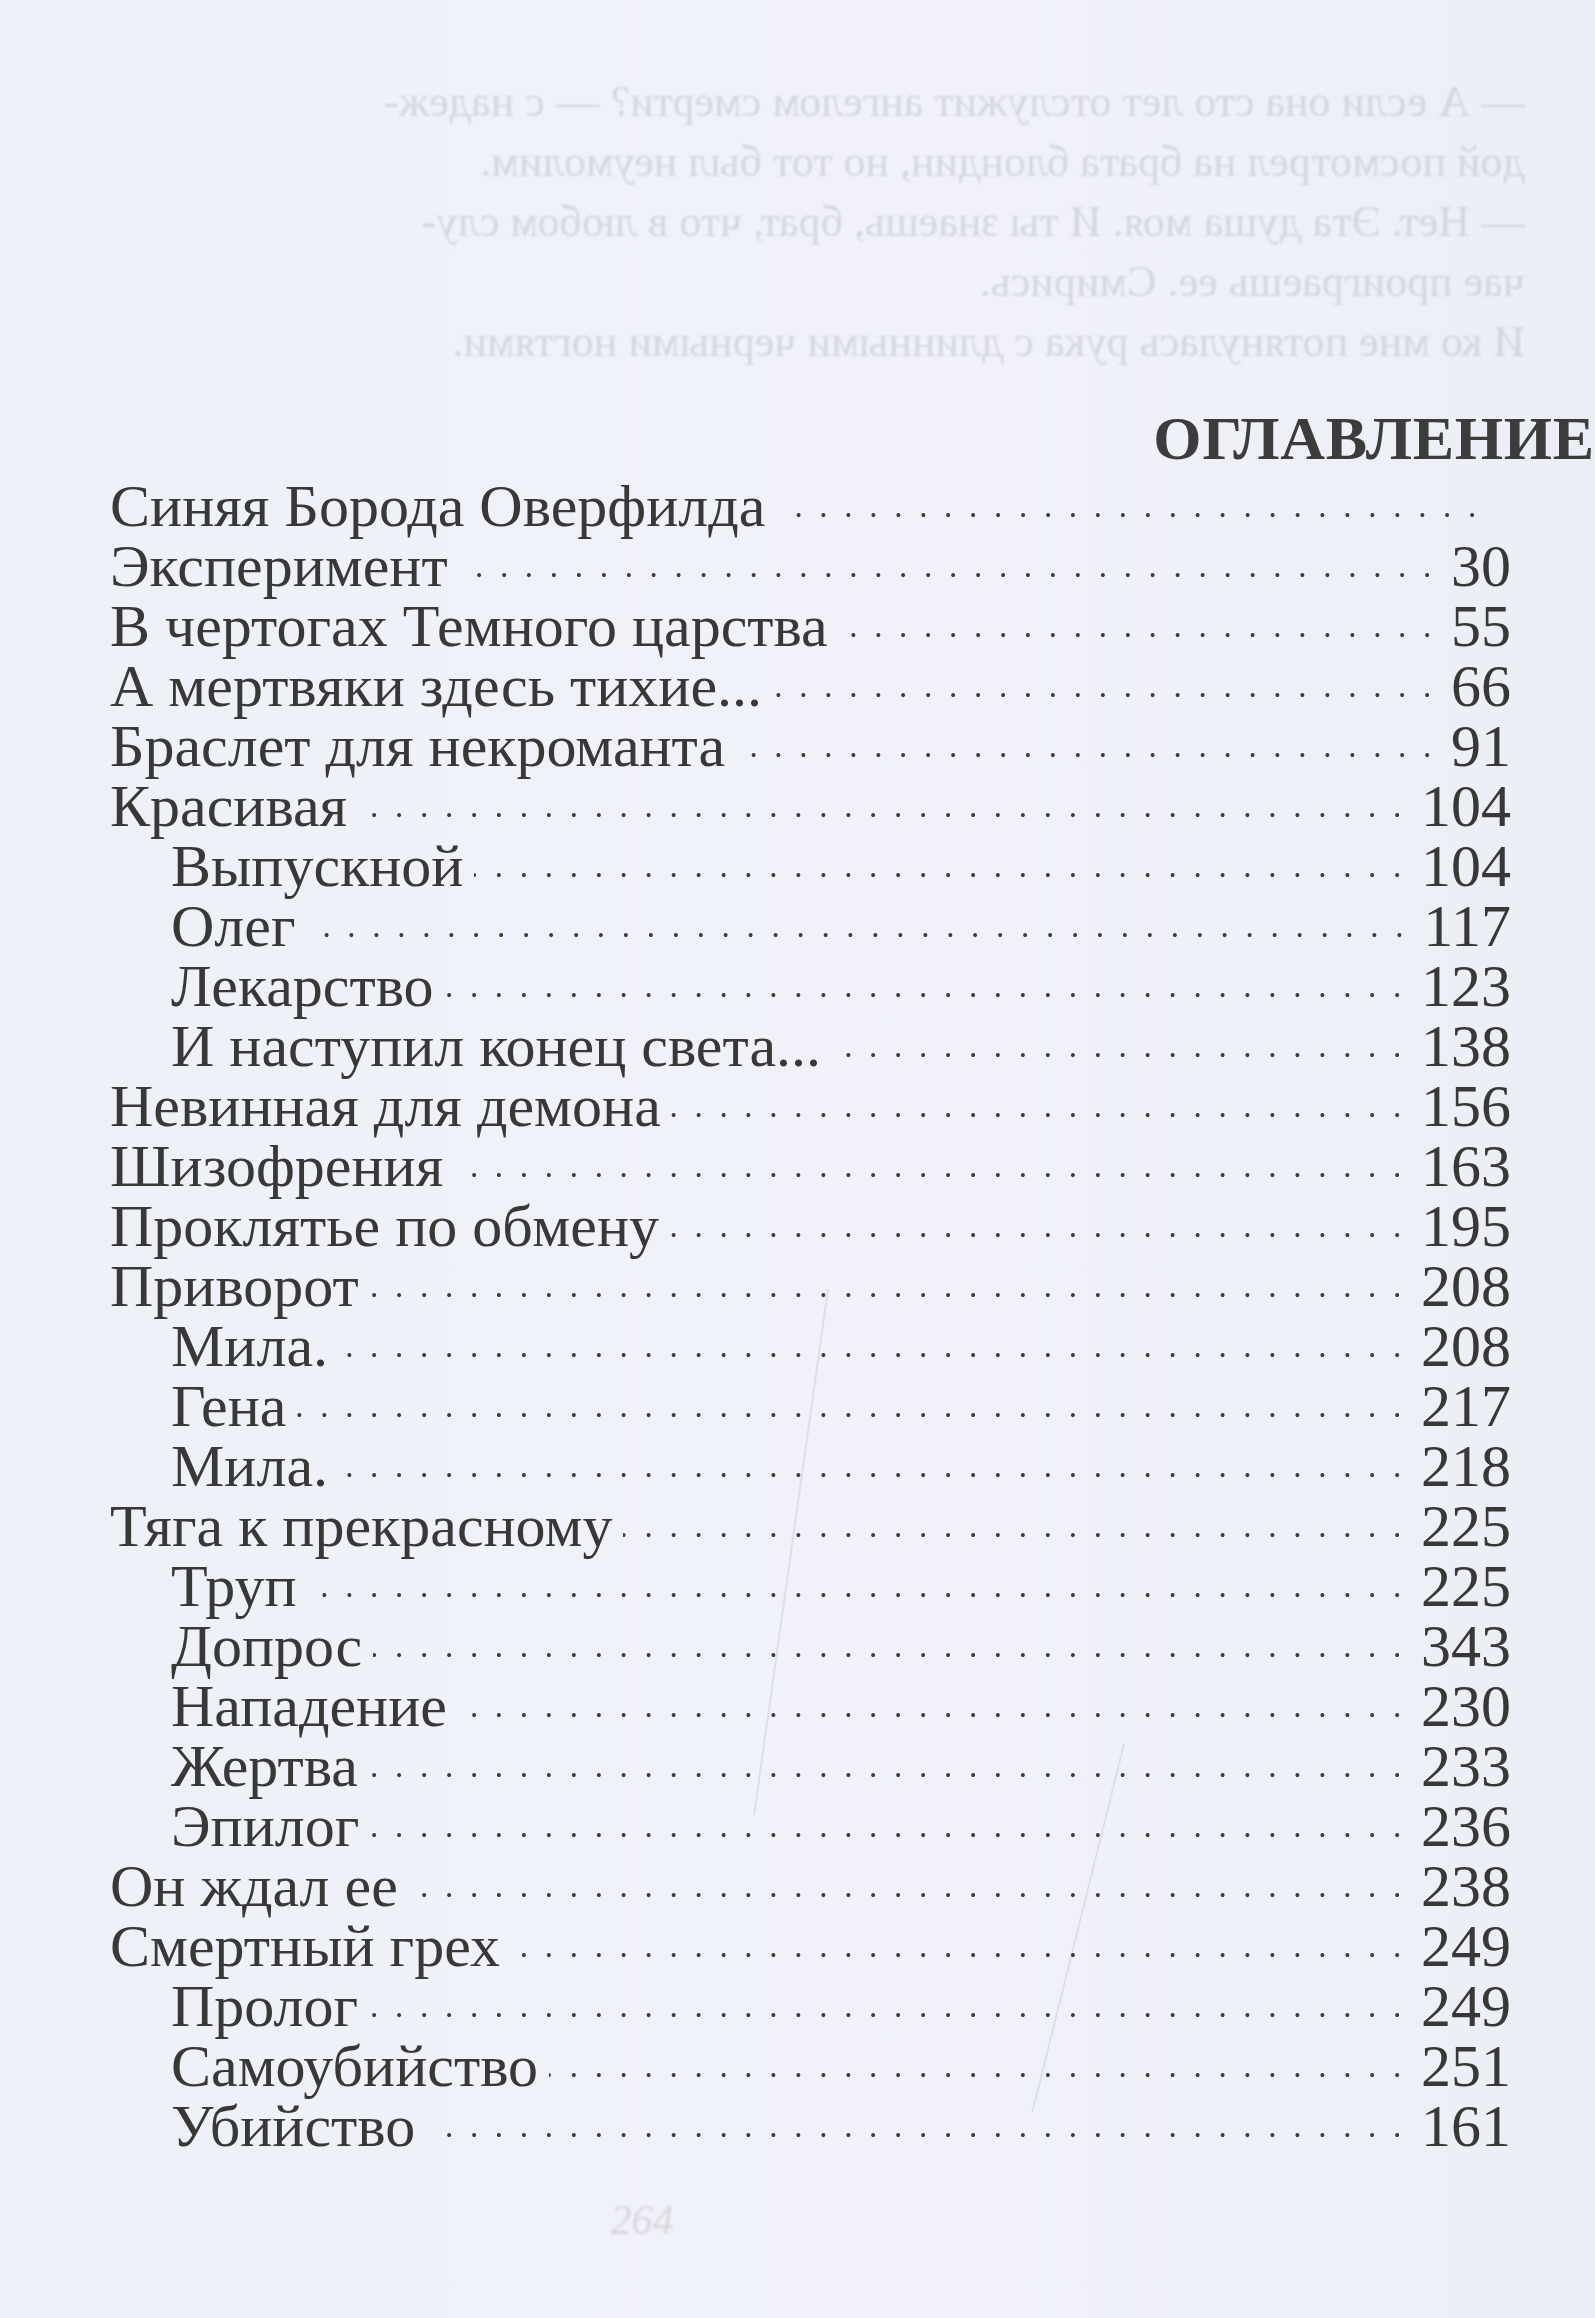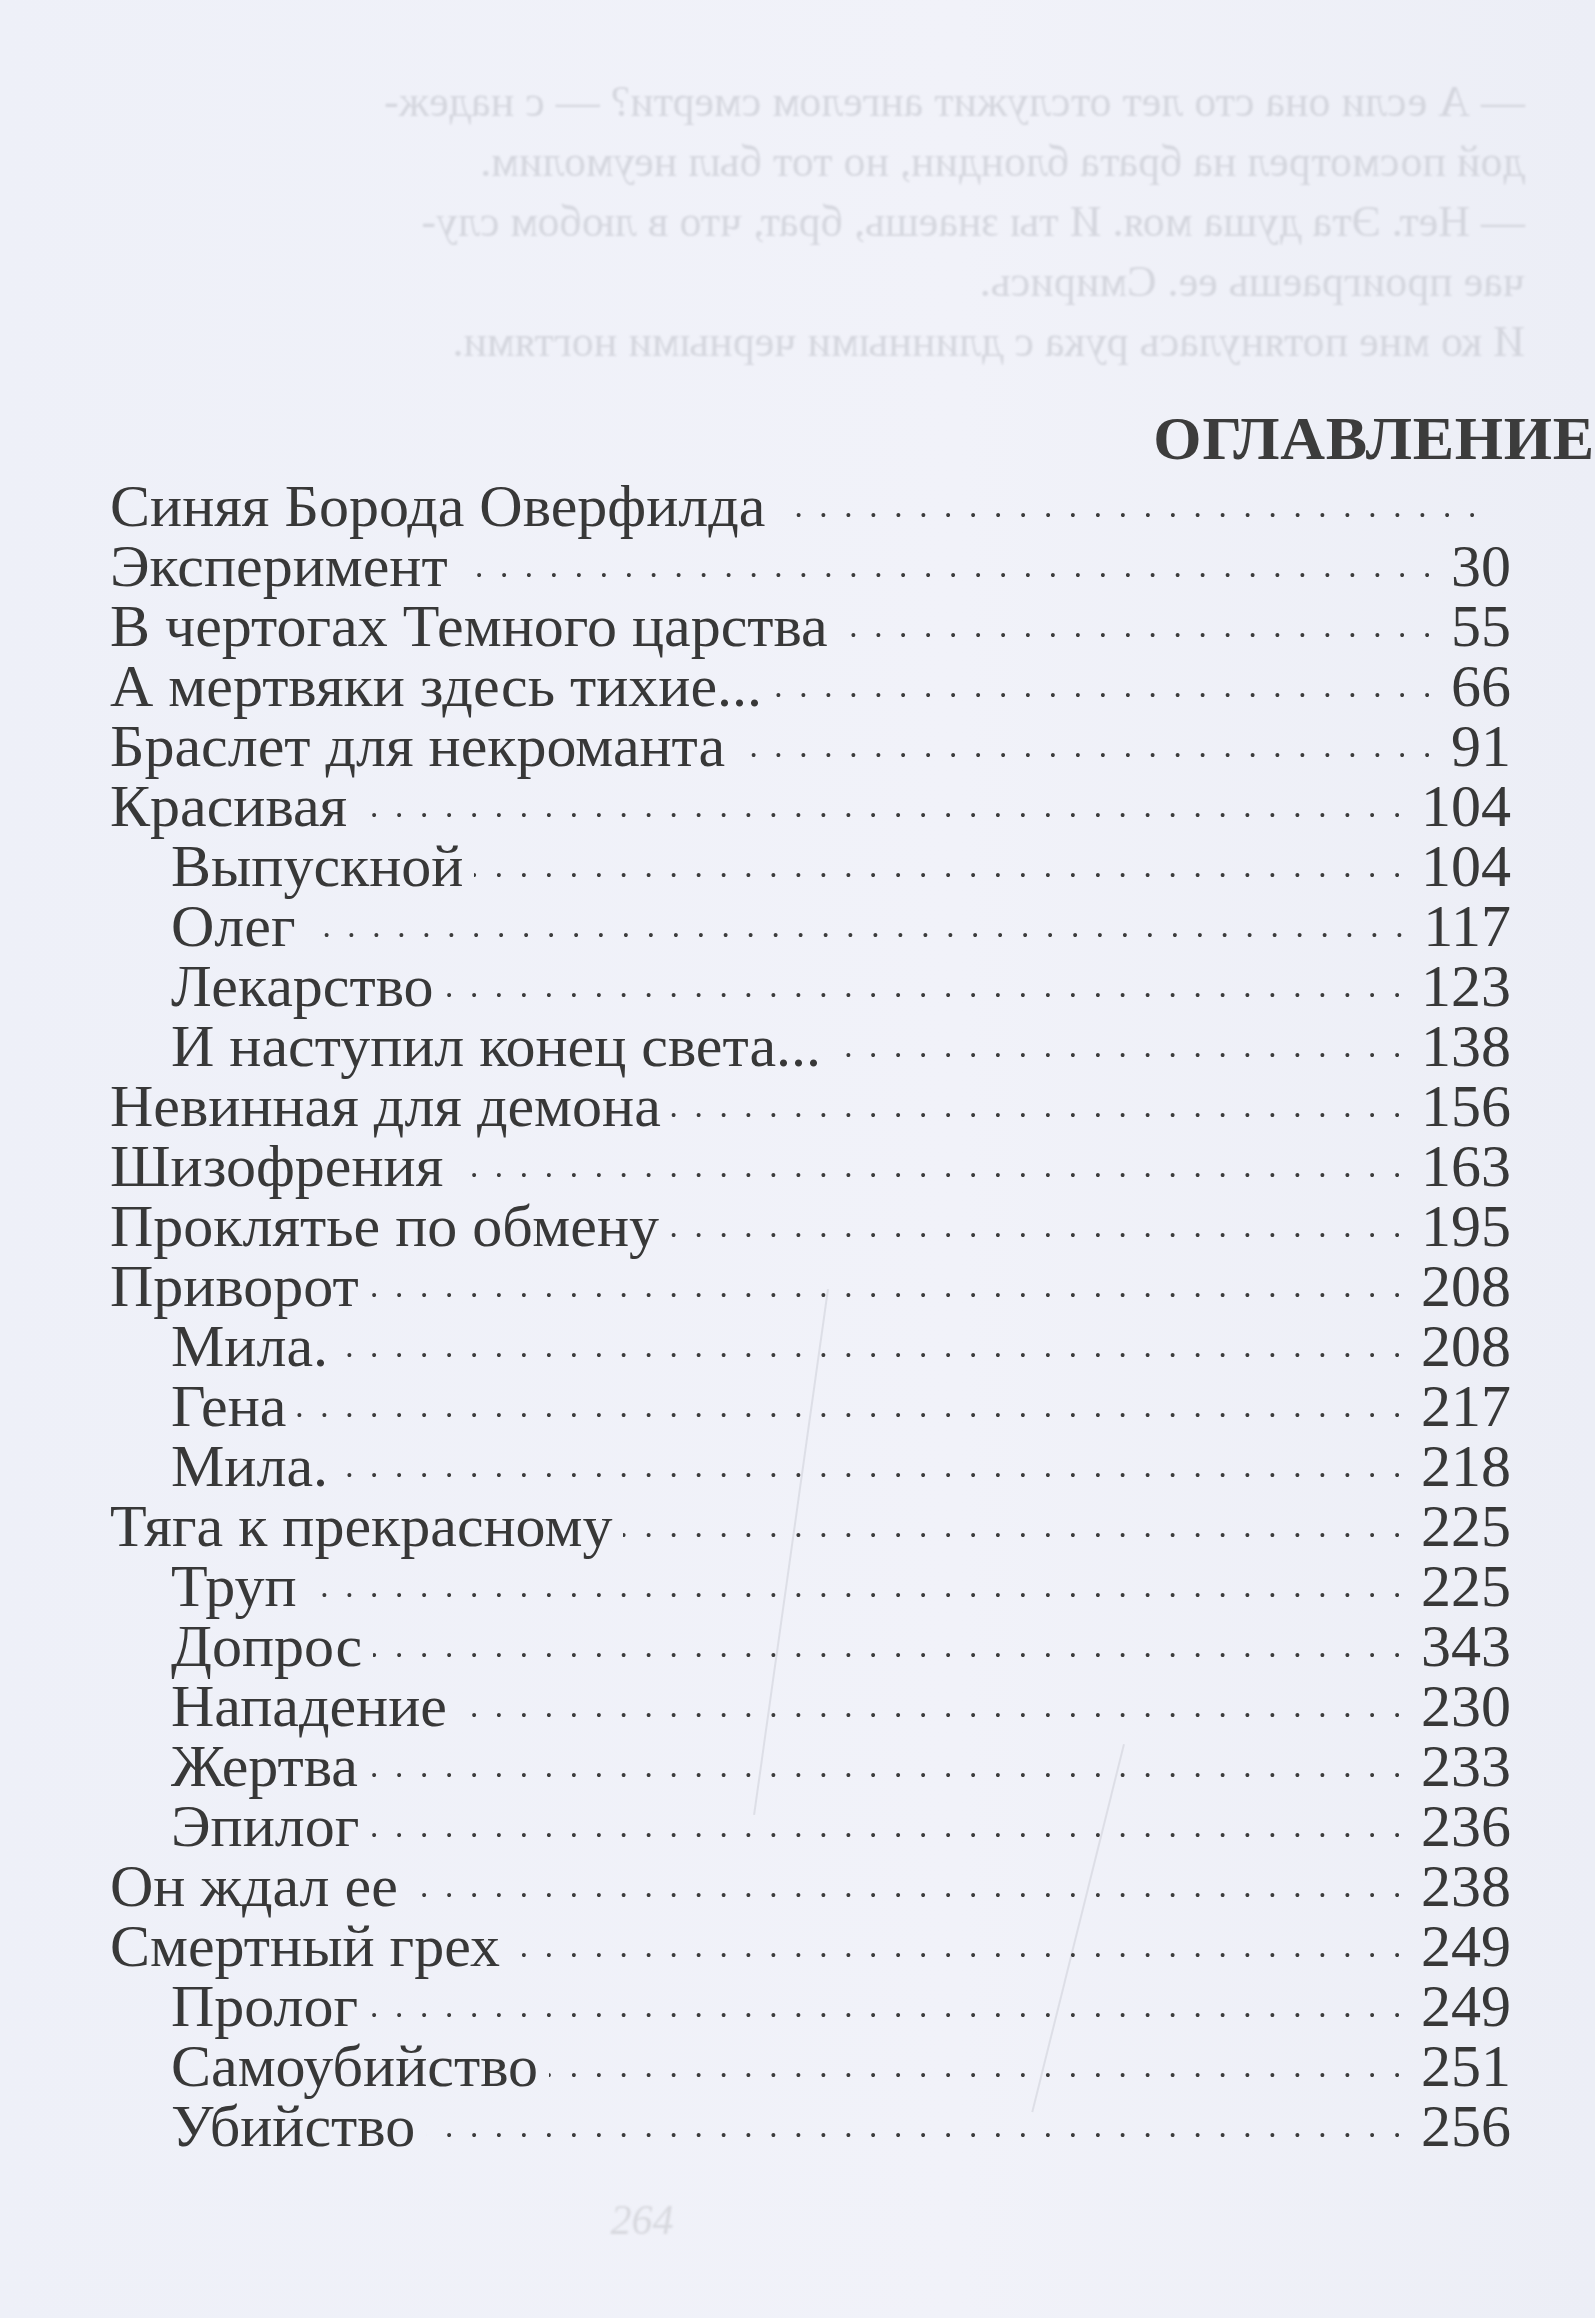--- a/index.html
+++ b/index.html
@@ -251,19 +251,19 @@
         <span class="page-num">249</span>
       </div>
       <div class="entry sub">
         <span class="label">Самоубийство</span>
         <span class="leader"></span>
         <span class="page-num">251</span>
       </div>
       <div class="entry sub">
         <span class="label">Убийство</span>
         <span class="leader"></span>
-        <span class="page-num">256</span>
+        <span class="page-num">161</span>
       </div>
     </div>
 
   <div class="folio">264</div>
 </div>
 
 
 </body></html>

